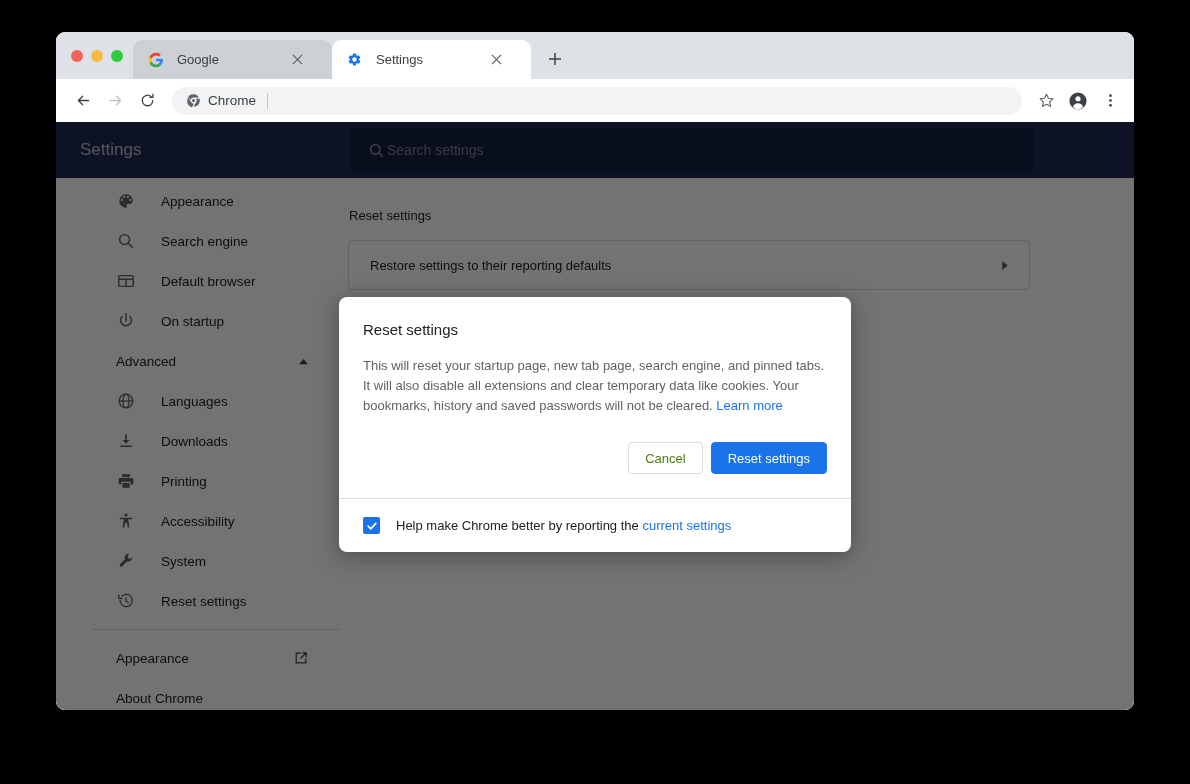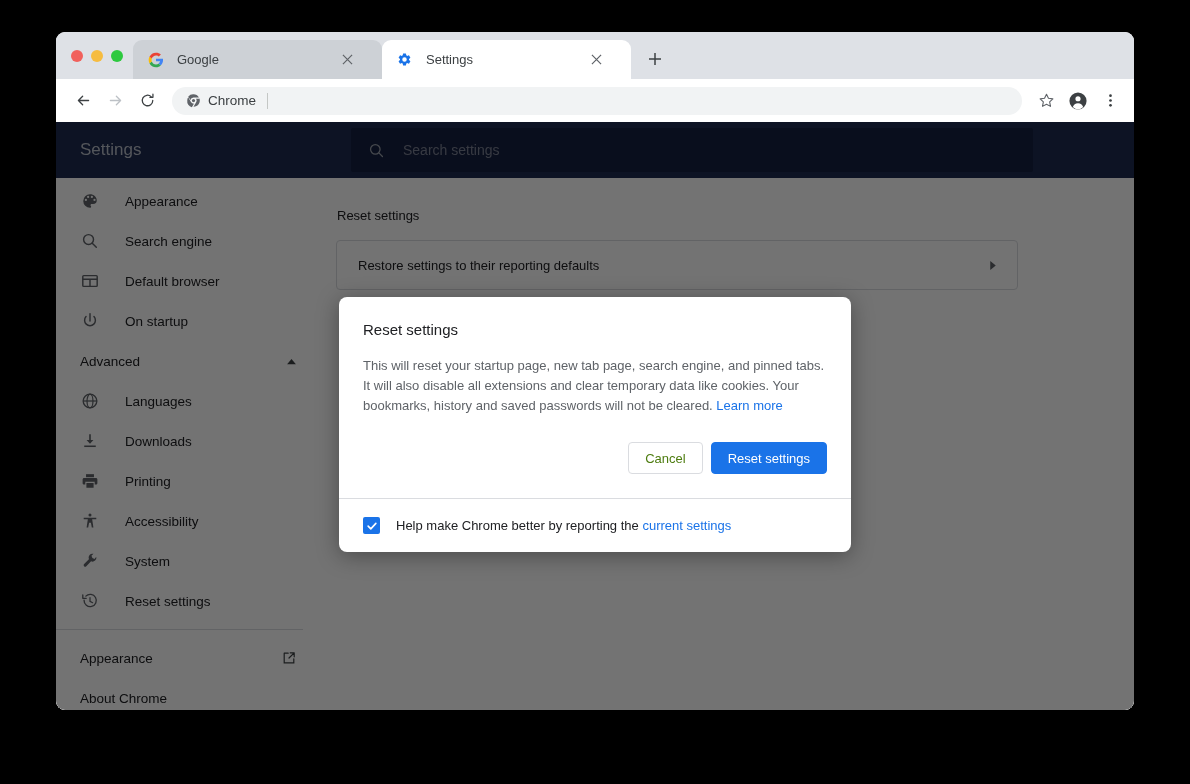--- a/index.html
+++ b/index.html
@@ -35,21 +35,21 @@
     height: 47px;
     padding: 0 10px 0 6px;
   }
   .light { width: 12px; height: 12px; border-radius: 50%; }
   .light.red { background: #f1615c; }
   .light.yellow { background: #f6bc40; }
   .light.green { background: #2dc93f; }
 
   .tab {
     height: 39px;
-    width: 249px;
+    width: 199px;
     display: flex;
     align-items: center;
     padding: 0 26px 0 14px;
     border-radius: 9px 9px 0 0;
     position: relative;
     font-size: 13px;
     color: #3c4043;
   }
   .tab.inactive { background: #cdd1d6; }
   .tab.active { background: #ffffff; }
@@ -160,37 +160,38 @@
     flex: 0 0 271px;
   }
   #settings-search {
     flex: 0 0 682px;
     height: 44px;
     background: #162140;
     border-radius: 2px;
     display: flex;
     align-items: center;
     padding-left: 17px;
-    gap: 18px;
+    gap: 2px;
   }
   #settings-search .search-placeholder {
     color: #7b8094;
     font-size: 14px;
   }
 
   #settings-body {
     display: flex;
     height: 532px;
     background: #ffffff;
   }
 
   #sidebar {
     flex: 0 0 271px;
     padding-top: 3px;
     position: relative;
+    padding-left: 36px;
   }
   .side-item {
     height: 40px;
     display: flex;
     align-items: center;
     padding-left: 24px;
     gap: 25px;
     color: #202124;
     font-size: 13.5px;
   }

